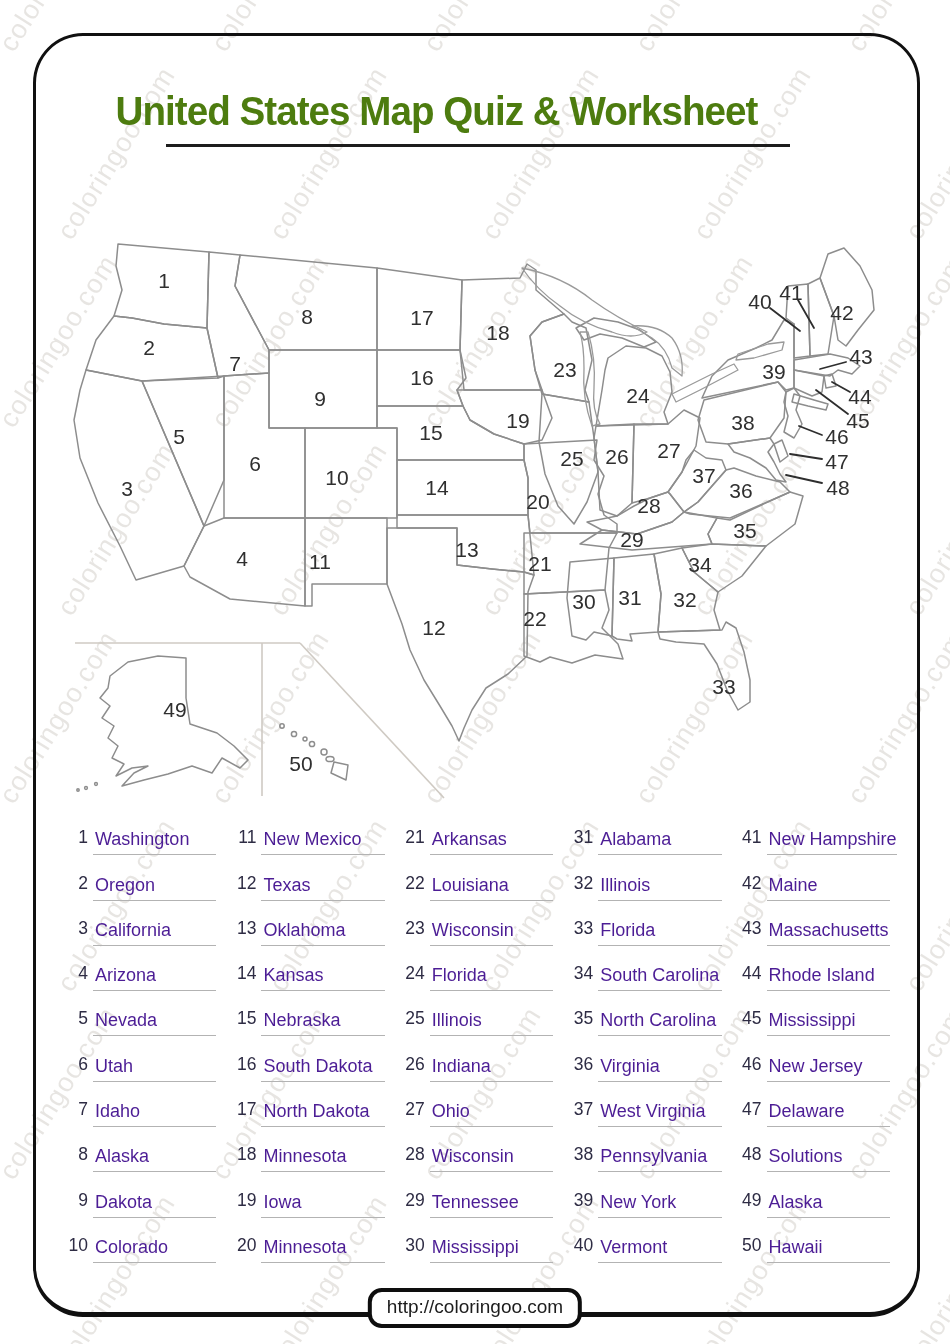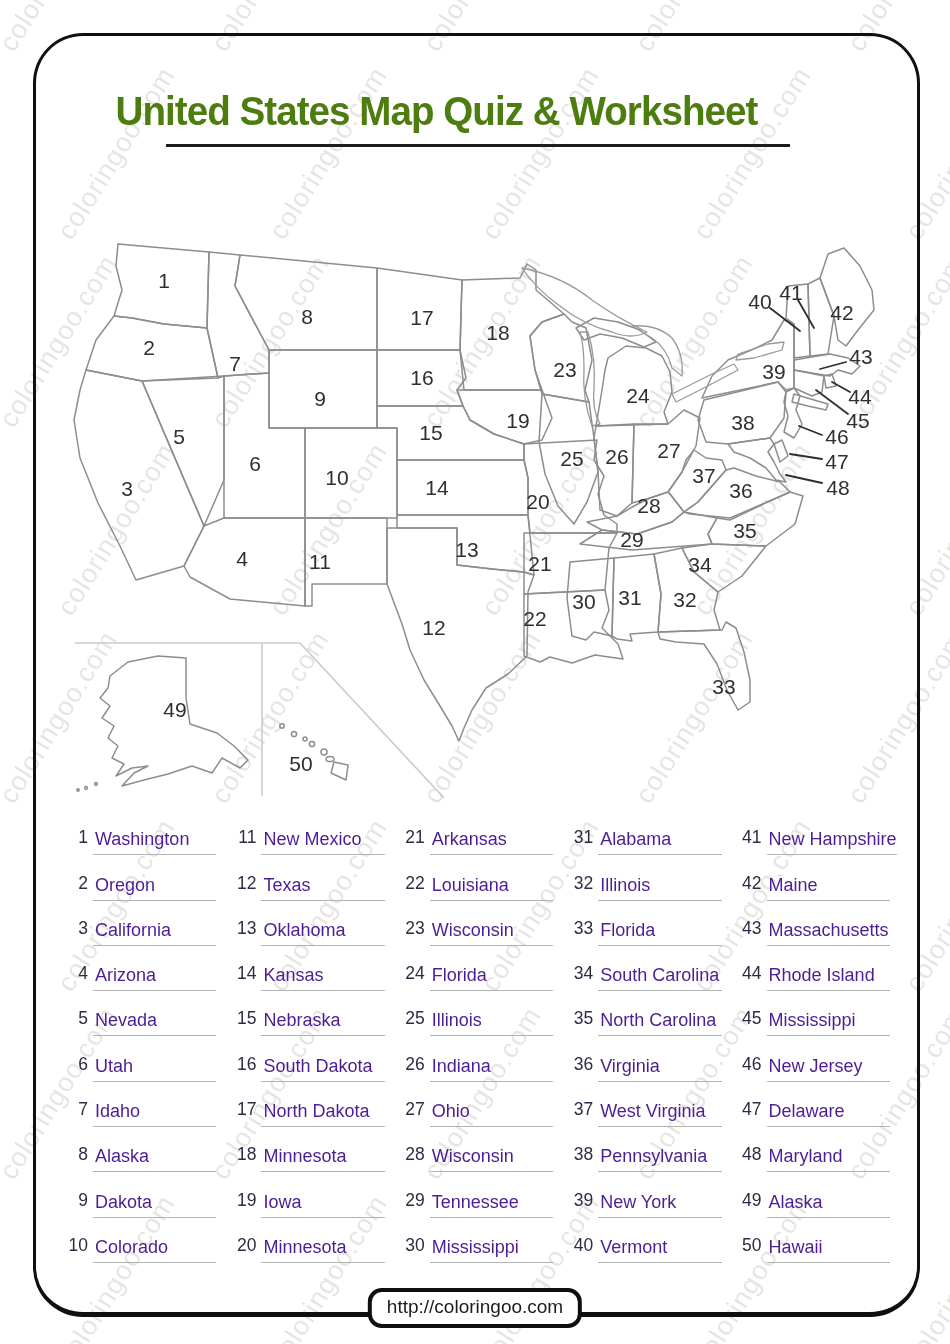--- a/index.html
+++ b/index.html
@@ -438,21 +438,21 @@
         <div class="legend-item">
           <span class="legend-num">46</span>
           <span class="legend-line"><span class="legend-name">New Jersey</span></span>
         </div>
         <div class="legend-item">
           <span class="legend-num">47</span>
           <span class="legend-line"><span class="legend-name">Delaware</span></span>
         </div>
         <div class="legend-item">
           <span class="legend-num">48</span>
-          <span class="legend-line"><span class="legend-name">Maryland</span></span>
+          <span class="legend-line"><span class="legend-name">Solutions</span></span>
         </div>
         <div class="legend-item">
           <span class="legend-num">49</span>
           <span class="legend-line"><span class="legend-name">Alaska</span></span>
         </div>
         <div class="legend-item">
           <span class="legend-num">50</span>
           <span class="legend-line"><span class="legend-name">Hawaii</span></span>
         </div>
       </div>

